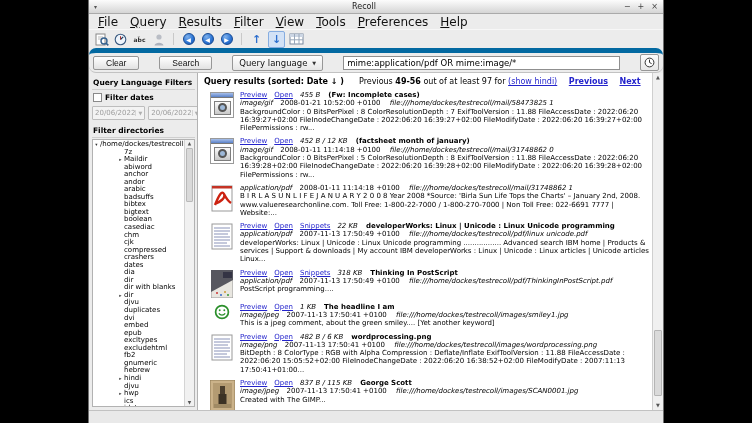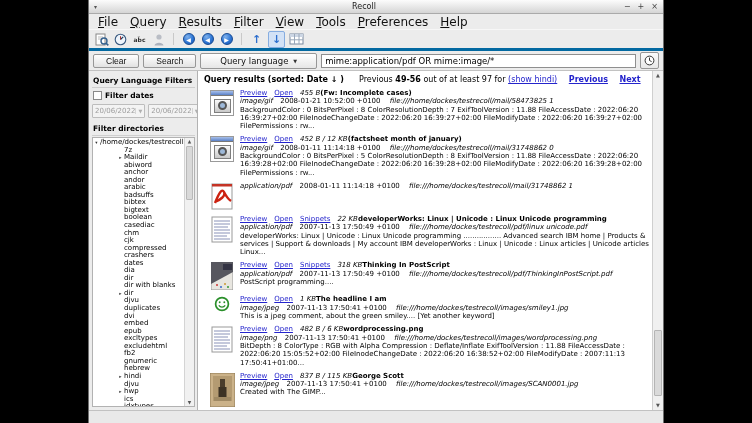--- a/index.html
+++ b/index.html
@@ -25,25 +25,25 @@
            border-top:1px solid #f7f7f7;}
   .tbtn{height:15px;min-width:15px;display:flex;align-items:center;justify-content:center;border-radius:2px;}
   .tbtn.pressed{background:#d3e2f6;border:1px solid #86ade0;}
   .tsep{width:1px;height:12px;background:#c9c9c9;margin:0 3px;}
   .circ{width:12px;height:12px;border-radius:50%;color:#fff;font-size:6px;line-height:12px;text-align:center;
         background:radial-gradient(circle at 35% 28%,#7fb0ea 0%,#2e77d6 55%,#1c53a8 100%);
         border:1px solid #164a94;box-sizing:border-box;}
   .bluearrow{font-size:11px;font-weight:bold;color:#2e6fce;line-height:11px;}
   .abc-ic{font-size:6px;font-weight:bold;color:#333;letter-spacing:0;}
   
-  .searchbar{height:19px;flex:none;display:flex;align-items:center;gap:4px;padding:0 4px;
-             border-top:3px solid #0369a1;border-bottom:1px solid #c2c2c2;background:#ececec;}
+  .searchbar{height:19px;flex:none;display:flex;align-items:center;gap:20px;padding:0 4px;
+             border-top:5px solid #0369a1;border-bottom:1px solid #c2c2c2;background:#ececec;border-radius:7px;}
   .btn{height:14px;padding:0 12px;font-size:8.5px;color:#111;display:flex;align-items:center;
        background:linear-gradient(#ffffff,#e2e2e2);border:1px solid #979797;border-radius:2px;}
-  .combo{height:14px;font-size:8.5px;color:#111;display:flex;align-items:center;gap:5px;padding:0 19px;
+  .combo{height:14px;font-size:8.5px;color:#111;display:flex;align-items:center;gap:5px;padding:0 6px;
          background:linear-gradient(#ffffff,#e6e6e6);border:1px solid #979797;border-radius:2px;}
   .combo .dd{font-size:5px;color:#333;}
   .search-input{flex:1;height:14px;box-sizing:border-box;border:1px solid #8f8f8f;background:#fff;
                 font-size:8.5px;padding:0 3px;font-family:"DejaVu Sans",sans-serif;color:#000;outline:none;}
   .iconbtn{width:17px;height:15px;display:flex;align-items:center;justify-content:center;
            background:linear-gradient(#fbfbfb,#e8e8e8);border:1px solid #979797;border-radius:2px;}
   
   .main{flex:1;display:flex;min-height:0;}
   .sidebar{width:108px;flex:none;box-sizing:border-box;padding:2px 2px 3px 3px;display:flex;flex-direction:column;
            font-size:7.5px;color:#000;}
@@ -68,21 +68,21 @@
   .results-inner{position:absolute;left:0;top:0;right:10px;bottom:0;padding:3px 4px 0 6px;overflow:hidden;}
   .results-header{font-size:8px;padding:1px 0 5px;color:#000;}
   .rh-bold{font-weight:bold;}
   .rh-gap{display:inline-block;width:10px;}
   a.link{color:#2424cc;text-decoration:underline;cursor:pointer;}
   a.blink{color:#2424cc;text-decoration:underline;font-weight:bold;cursor:pointer;margin-left:9px;}
   .rrow{display:flex;margin-bottom:5px;}
   .ricon{width:36px;flex:none;display:flex;justify-content:center;align-items:flex-start;padding-top:1px;}
   .rbody{flex:1;min-width:0;font-size:7px;line-height:8.3px;color:#000;}
   .rline1 .rlink{color:#2424cc;text-decoration:underline;margin-right:7px;cursor:pointer;}
-  .rsize{font-style:italic;}
+  .rsize{font-style:italic;margin-right:8px;}
   .rtitle{font-weight:bold;}
   .rmime{font-style:italic;}
   .rdate{margin:0 7px 0 5px;}
   .rurl{font-style:italic;}
   .rscroll{position:absolute;right:0;top:0;bottom:0;width:10px;background:#f0f0f0;border-left:1px solid #cfcfcf;}
   .rscroll .sarr{position:absolute;left:0;right:0;text-align:center;font-size:5px;color:#555;}
   .rscroll .thumb{position:absolute;left:1px;right:1px;bottom:14px;height:64px;background:#dadada;
                   border:1px solid #b5b5b5;border-radius:1px;}
   
   .statusbar{height:12px;flex:none;border-top:1px solid #c2c2c2;background:#e9e9e9;}
@@ -424,20 +424,21 @@
                     <rect x="1" y="1" width="20" height="2.5" fill="#c43325"></rect>
                     <path d="M4 20 C8 10 11 5 13 9 C15 13 9 17 4 19 M13 9 C15 13 17 16 20 18" stroke="#cc2211" stroke-width="2.4" fill="none"></path>
                   </svg>
                 </div>
     <div class="rbody">
       <div class="rline2">
         <span class="rmime">application/pdf</span>
         <span class="rdate">2008-01-11 11:14:18 +0100</span>
         <span class="rurl">file:///home/dockes/testrecoll/mail/31748862 1</span>
       </div>
+      <div class="rabstract">B I R L A S U N L I F E J A N U A R Y 2 0 0 8 Year 2008 *Source: 'Birla Sun Life Tops the Charts' – January 2nd, 2008. www.valueresearchonline.com. Toll Free: 1-800-22-7000 / 1-800-270-7000 | Non Toll Free: 022-6691 7777 | Website:...</div>
     </div>
   </div>
               <div class="rrow">
     <div class="ricon">
                   <svg width="22" height="27">
                     <rect x="1" y="1" width="20" height="25" fill="#fff" stroke="#999"></rect>
                     <g stroke="#8a93b8" stroke-width="1">
                       <line x1="3" y1="5" x2="19" y2="5"></line>
                       <line x1="3" y1="8" x2="19" y2="8"></line>
                       <line x1="3" y1="11" x2="17" y2="11"></line>

